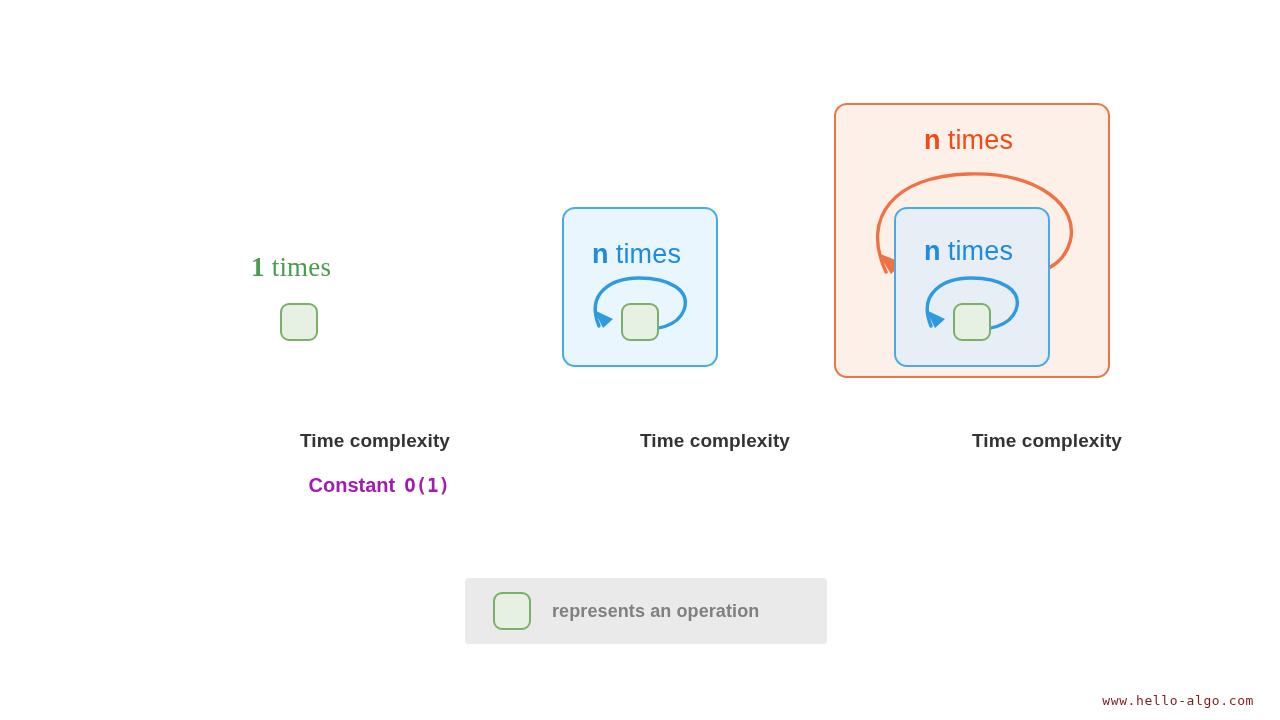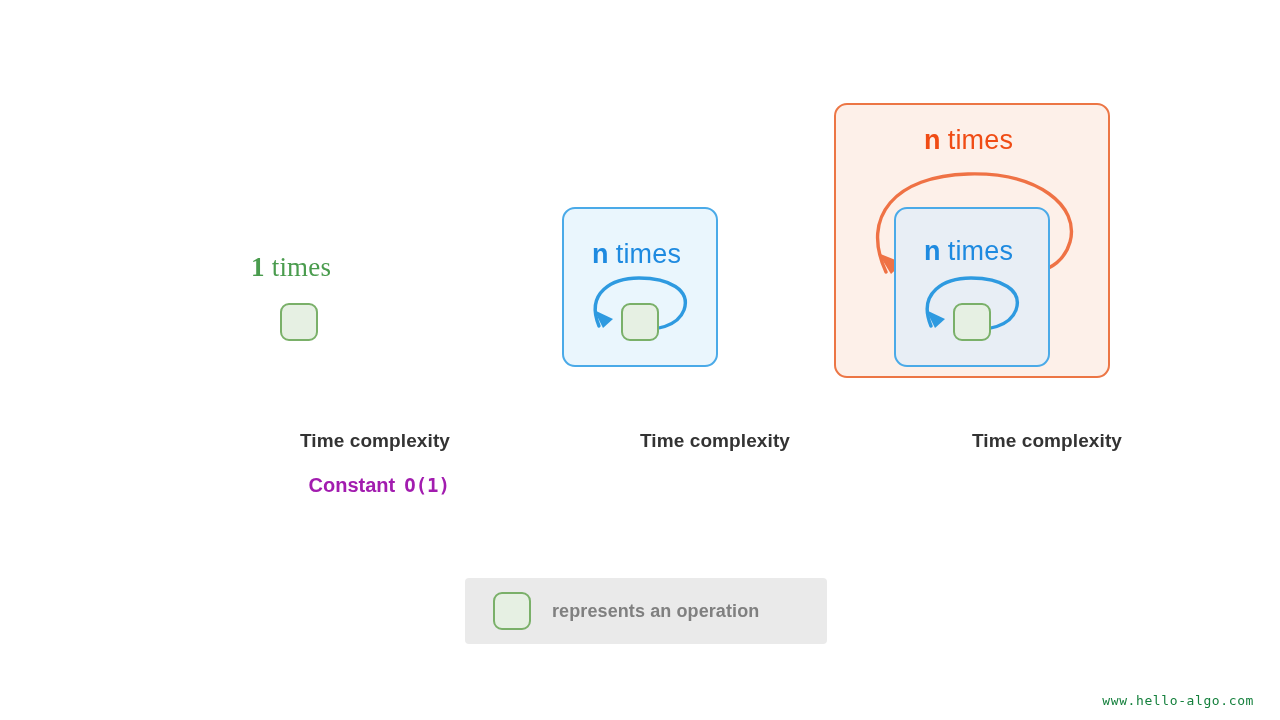--- a/index.html
+++ b/index.html
@@ -143,21 +143,21 @@
     letter-spacing: 0.1px;
   }
 
   
   .watermark {
     position: absolute;
     right: 26px;
     bottom: 12px;
     font-family: "DejaVu Sans Mono", "Liberation Mono", monospace;
     font-size: 13px;
-    color: #15803d;
+    color: #7f1d1d;
     letter-spacing: 0.6px;
   }
 </style>
 </head>
 <body>
 
 <div class="canvas">
 
   <div class="abs times-label times-green" style="left:251px; top:252px;">
     <span class="count">1</span><span class="word">times</span>

